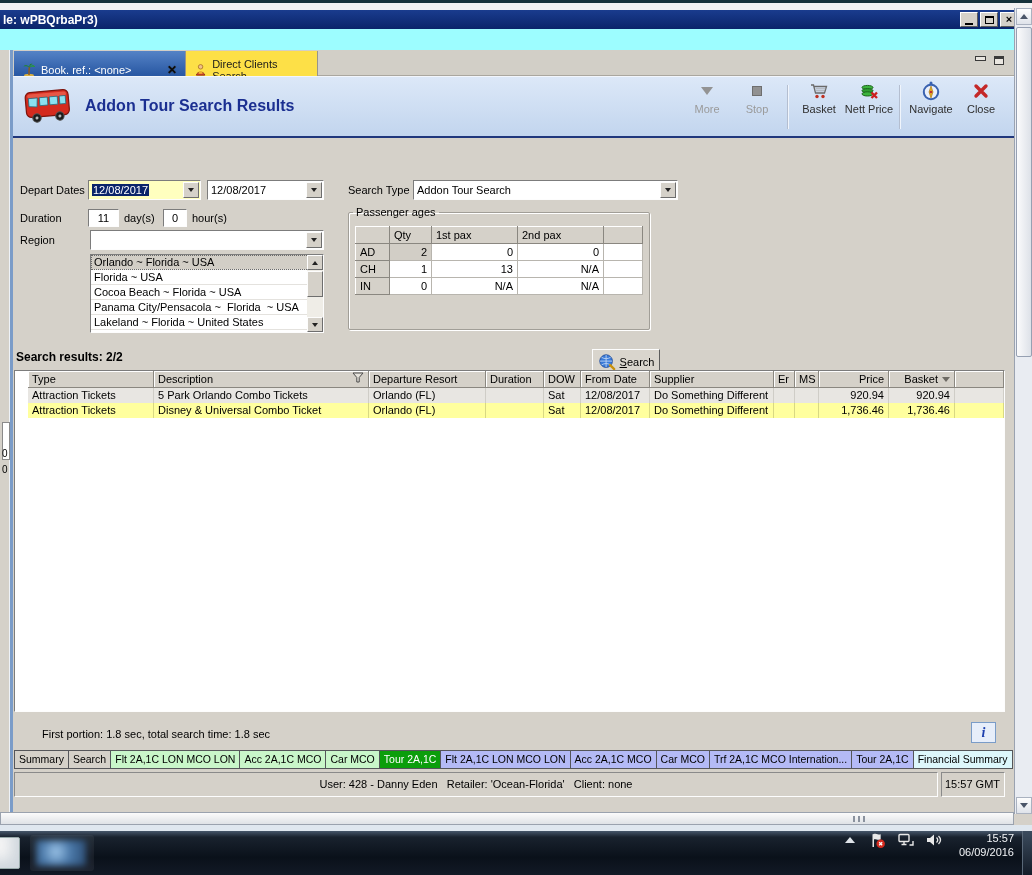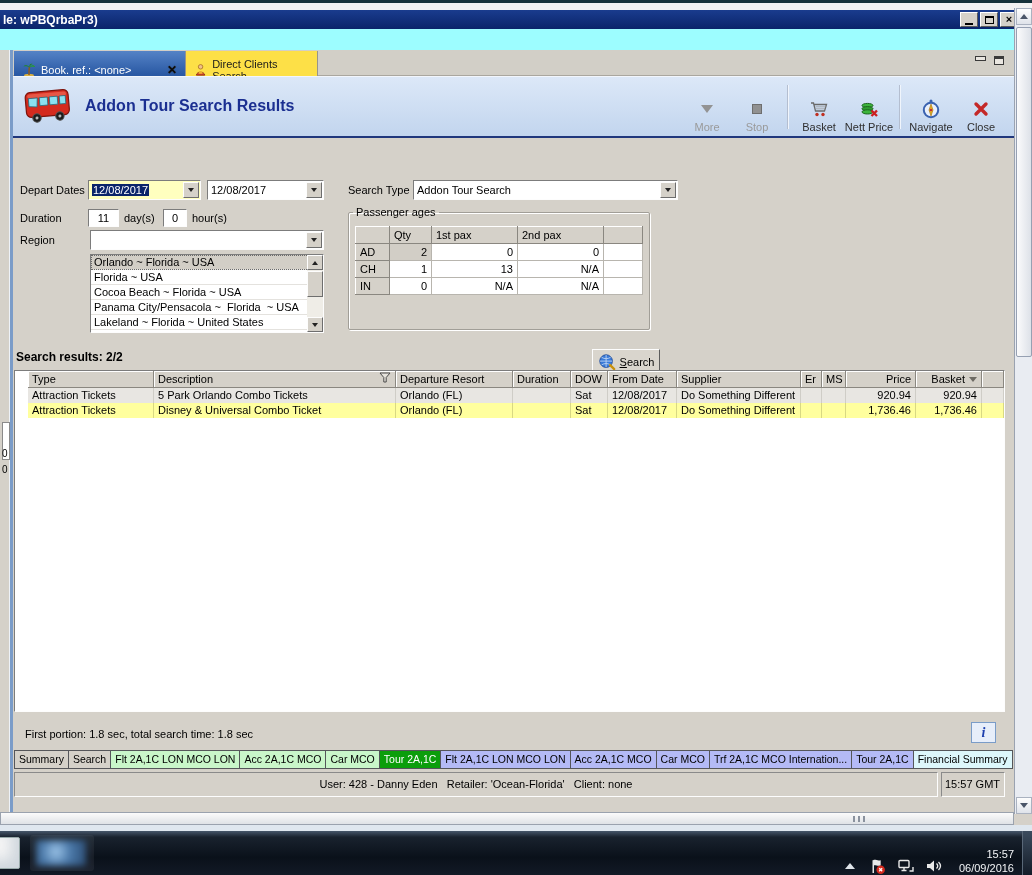--- a/index.html
+++ b/index.html
@@ -57,21 +57,21 @@
   .mdi-min-glyph { display:block; width:11px; height:5px; border:1px solid #3a3a3a; background:#e9e6e0; }
   .mdi-restore-glyph { display:block; width:10px; height:9px; border:1px solid #3a3a3a; border-top:3px solid #3a3a3a; background:#e9e6e0; }
 
   
   .header { position:absolute; left:0; top:26px; right:0; height:62px;
             background:linear-gradient(180deg,#dce8f8,#c2d5ee); border-top:1px solid #f2f6fc;
             border-bottom:2px solid #20377c; }
   .bus-wrap { position:absolute; left:9px; top:7px; }
   .page-title { position:absolute; left:72px; top:20px; font-size:16px; font-weight:bold; color:#1b2f91; }
   .toolbar { position:absolute; right:8px; top:4px; height:52px; display:flex; align-items:stretch; }
-  .tool { width:50px; display:flex; flex-direction:column; align-items:center; justify-content:flex-end; gap:2px;
+  .tool { width:50px; display:flex; flex-direction:column; align-items:center; justify-content:flex-start; gap:2px;
           color:#2e2e2e; cursor:default; }
   .tool .ticon { height:20px; display:flex; align-items:center; justify-content:center; }
   .tool.disabled { color:#9a9a9a; }
   .tsep { width:0; border-left:1px solid #b4bed0; border-right:1px solid #f0f5fc; margin:4px 5px; }
   .more-glyph { width:0; height:0; border-left:6px solid transparent; border-right:6px solid transparent; border-top:8px solid #939393; }
   .stop-glyph { width:10px; height:10px; background:#919191; border:1px solid #6e6e6e; }
 
   
   .form { position:absolute; left:0; top:88px; right:0; height:210px;margin-top:35px; }
   .flabel { position:absolute; white-space:nowrap; }
@@ -118,28 +118,28 @@
   .results { position:absolute; left:1px; top:320px; width:991px; height:342px; background:#fff;
              border:1px solid; border-color:#7c7c7c #fdfdfd #fdfdfd #7c7c7c; }
   .rt-header { display:flex; height:17px; }
   .rt-header .hc { background:#d5d1c9; border-right:1px solid #8a8780; border-bottom:1px solid #8a8780;
                    box-shadow:inset 1px 1px 0 #fff; padding:0 4px; line-height:16px; white-space:nowrap;
                    overflow:hidden; display:flex; align-items:center; }
   .rt-row { display:flex; height:15px; }
   .rt-row .c { border-right:1px solid #d0cec8; padding:0 4px; line-height:14px; white-space:nowrap; overflow:hidden; }
   .rt-row.gray .c { background:#e8e6e2; border-right-color:#cfcdc7; }
   .rt-row.yellow .c { background:#ffff9e; border-right-color:#d8d883; }
-  .w-type{width:126px;margin-left:13px;} .w-desc{width:242px;} .w-resort{width:117px;} .w-dur{width:58px;}
+  .w-type{width:126px;margin-left:13px;} .w-desc{width:215px;} .w-resort{width:117px;} .w-dur{width:58px;}
   .w-dow{width:37px;} .w-from{width:69px;} .w-sup{width:124px;} .w-er{width:21px;}
   .w-ms{width:24px;} .w-price{width:70px;} .w-basket{width:66px;} .w-fill{flex:1;}
   .ralign { justify-content:flex-end; text-align:right; }
   .hc .funnel { margin-left:auto; }
   .hc .sortdn { margin-left:auto; width:0; height:0; border-left:4px solid transparent; border-right:4px solid transparent; border-top:5px solid #6e6b64; }
 
-  .timing-row { position:absolute; left:1px; top:672px; right:6px; height:24px; }
+  .timing-row { position:absolute; left:18px; top:672px; right:6px; height:24px; }
   .timing-text { position:absolute; left:11px; top:6px; }
   .info-btn { position:absolute; right:12px; top:0; width:25px; height:21px; background:#e7eefa;
               border:1px solid #7a9cc8; color:#1d3fae; font-family:"Liberation Serif", serif;
               font-style:italic; font-weight:bold; font-size:14px; text-align:center; line-height:19px; }
 
   .bottom-tabs { position:absolute; left:1px; top:700px; height:19px; display:flex; }
   .btab { height:19px; line-height:17px; padding:0 4px; font-size:10.5px; border:1px solid #55565a;
           margin-left:-1px; white-space:nowrap; background:#d5d1c9; cursor:default; }
   .btab:first-child { margin-left:0; }
   .btab.green { background:#c9f6c9; }
@@ -161,21 +161,21 @@
   .pre-task { position:absolute; left:0; top:825px; width:1032px; height:6px; background:#dfe7ef; }
   .taskbar { position:absolute; left:0; top:831px; width:1032px; height:44px;
              background:linear-gradient(180deg,#46566a 0%,#19222e 14%,#0a111a 60%,#121a26 100%); }
   .tb-doc-icon { position:absolute; left:-6px; top:6px; width:26px; height:32px; background:#f5f5f5;
                  border:1px solid #9aa; border-radius:2px; box-shadow:inset -8px -8px 14px #cfd6dd; }
   .tb-app-button { position:absolute; left:30px; top:4px; width:64px; height:36px; border-radius:3px;
                    background:rgba(255,255,255,0.06); overflow:hidden; }
   .tb-app-blur { position:absolute; left:6px; top:5px; width:50px; height:26px; border-radius:2px;
                  background:radial-gradient(circle at 40% 45%, #9cc4e8 0%, #4a78a8 45%, #2a4a70 100%);
                  filter:blur(3px); }
-  .tray { position:absolute; right:18px; top:0; height:44px; display:flex; align-items:flex-end; gap:10px; }
+  .tray { position:absolute; right:18px; top:0; height:44px; display:flex; align-items:flex-start; gap:10px; }
   .tray-icon { display:flex; align-items:center; justify-content:center; width:18px; height:18px; }
   .tray-up { width:0; height:0; border-left:5px solid transparent; border-right:5px solid transparent; border-bottom:6px solid #dfe4e9; }
   .clock { color:#f2f4f6; text-align:right; font-size:11px; line-height:14px; padding-left:6px; }
   .show-desktop { position:absolute; right:0; top:831px; width:10px; height:44px;
                   background:linear-gradient(180deg,#3c4c5e,#141c28); border-left:1px solid #5a6878; }
 </style>
 </head>
 <body>
 
 <div class="screen">

